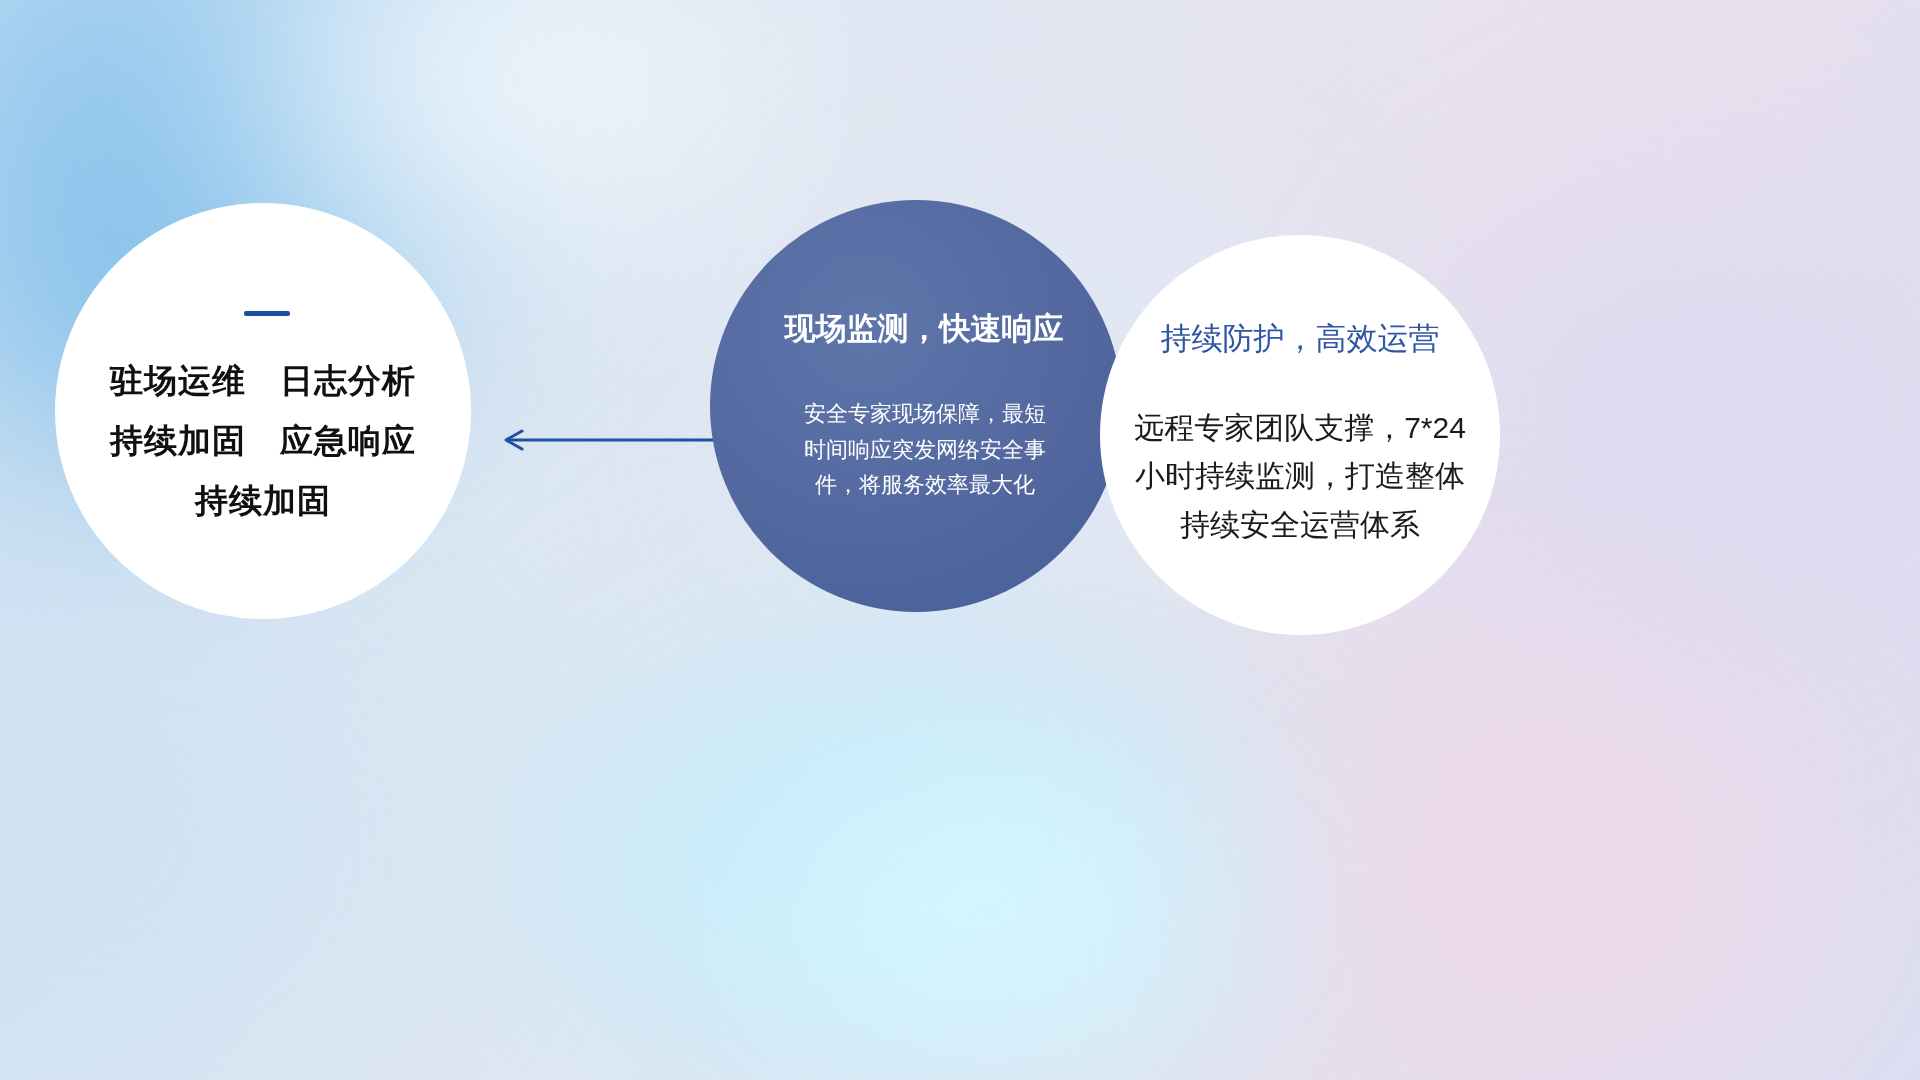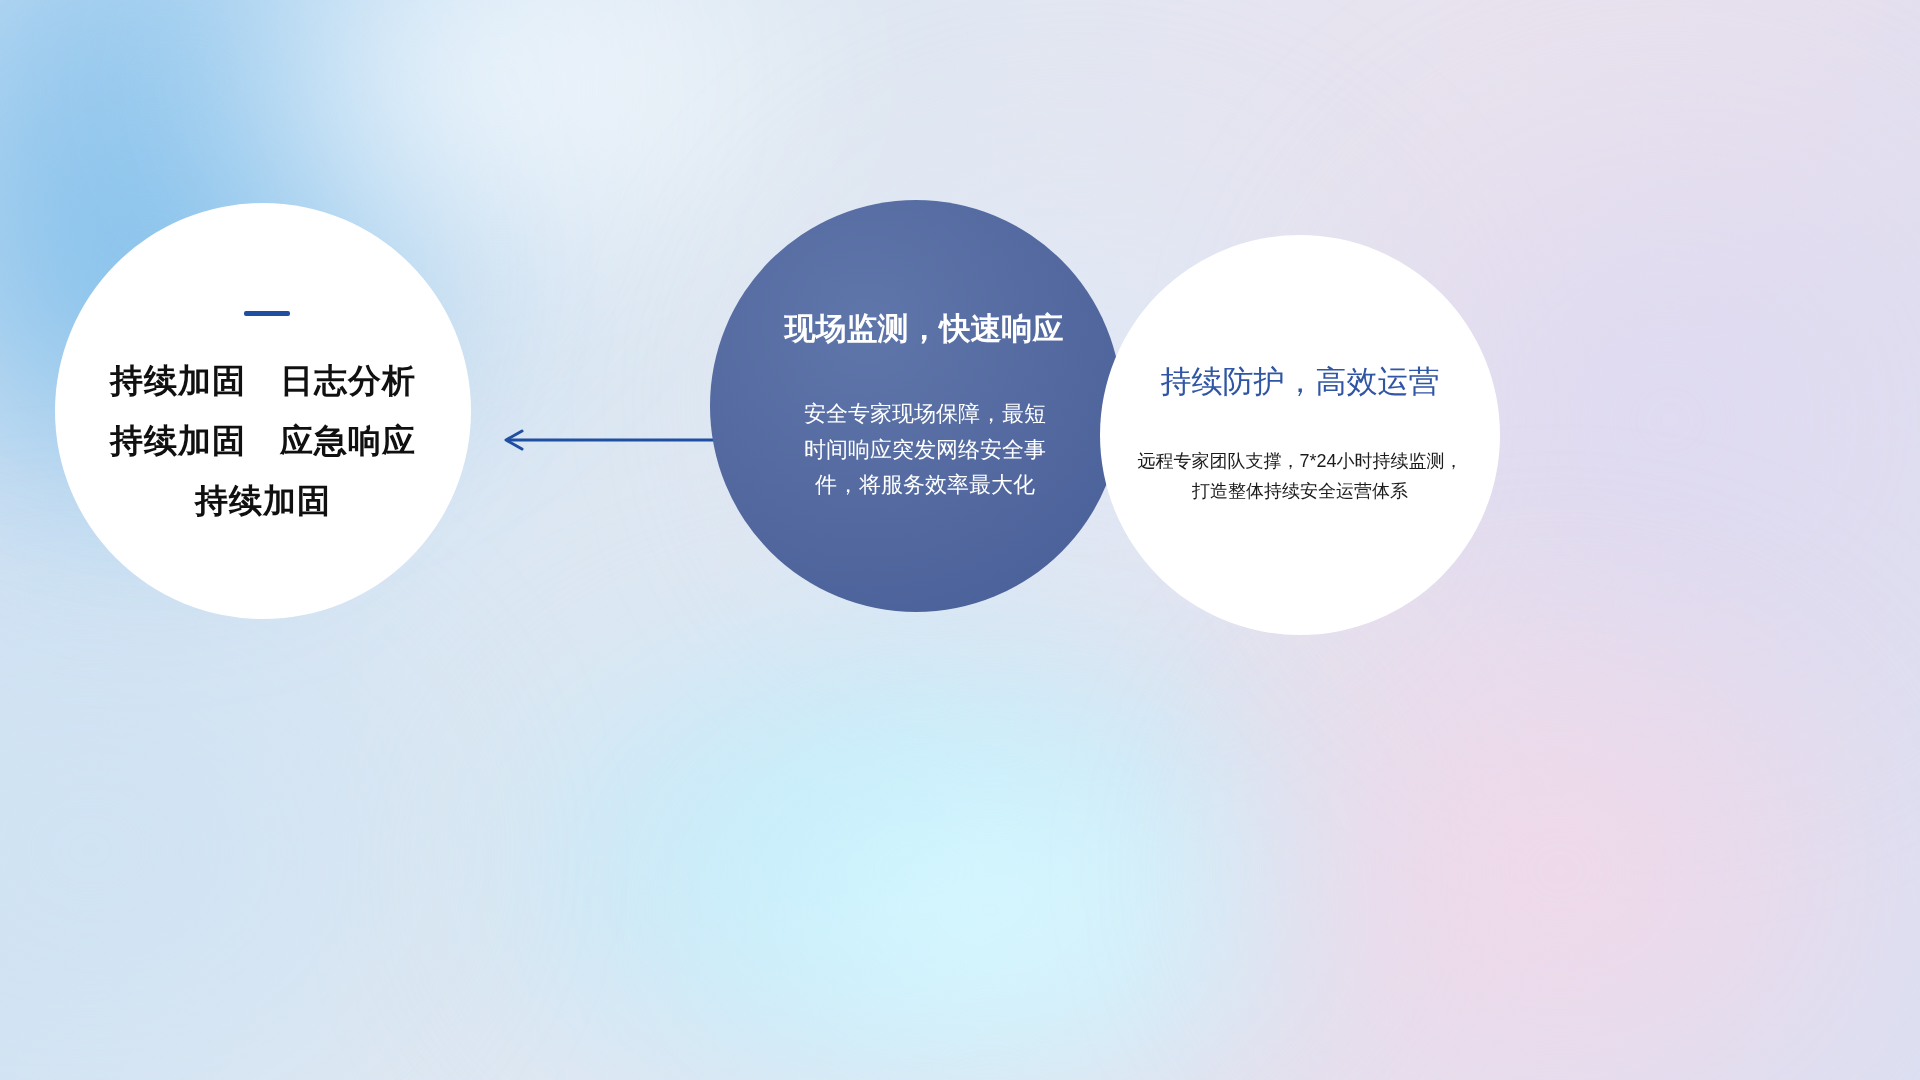--- a/index.html
+++ b/index.html
@@ -99,21 +99,21 @@
   .right-inner{
     position:absolute;left:0;top:0;width:100%;height:100%;
     display:flex;flex-direction:column;align-items:center;justify-content:center;
     box-sizing:border-box;padding-top:2px;
   }
   .right-title{
     font-size:31px;font-weight:normal;letter-spacing:0px;
     white-space:nowrap;margin-bottom:50px;line-height:1;
   }
   .right-body{
-    font-size:18px;color:#1b1b1b;line-height:1.62;text-align:center;
+    font-size:30px;color:#1b1b1b;line-height:1.62;text-align:center;
     width:336px;
   }
 </style>
 </head>
 <body>
 
 <div id="stage">
 
   <div class="bg-base"></div>
   <div class="bg-blob blob-tl"></div>
@@ -153,19 +153,19 @@
   <div class="circle" id="circle-right">
     <div class="right-inner">
       <div class="right-title" style="color:#2f55a4">持续防护，高效运营</div>
       <div class="right-body">远程专家团队支撑，7*24小时持续监测，打造整体持续安全运营体系</div>
     </div>
   </div>
 
   <div class="circle" id="circle-left">
     <div class="left-inner">
       <div class="dash" style="background:#1f4fa0"></div>
-      <div class="left-line">持续加固　日志分析</div>
+      <div class="left-line">驻场运维　日志分析</div>
       <div class="left-line">持续加固　应急响应</div>
       <div class="left-line">持续加固</div>
     </div>
   </div>
 
 </div>
 
 </body></html>

